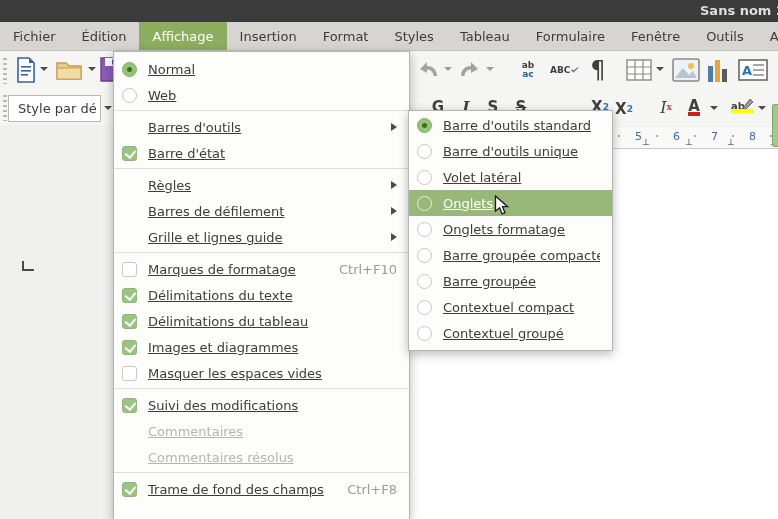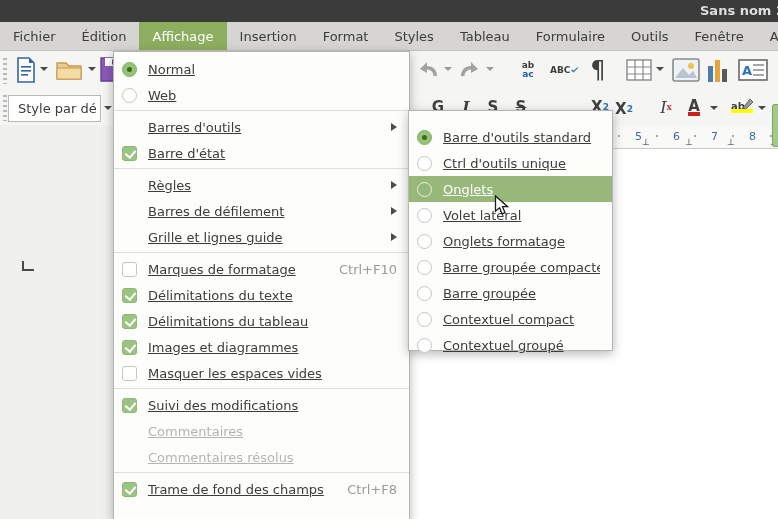--- a/index.html
+++ b/index.html
@@ -33,21 +33,21 @@
 
   
   .left-workspace{position:absolute;left:0;top:125px;width:113px;height:394px;background:#f0f0ef;}
   .corner-mark{position:absolute;left:22px;top:136px;width:10px;height:8px;border-left:2px solid #4a4a4a;border-bottom:2px solid #4a4a4a;}
   .docpage{position:absolute;left:410px;top:149px;width:368px;height:370px;background:#ffffff;}
   .side-accent{position:absolute;left:772px;top:104px;width:6px;height:43px;background:#a3c88a;border:1px solid #7da563;border-right:none;border-radius:3px 0 0 3px;box-sizing:border-box;}
 
   
   .panel{position:absolute;background:#fdfdfc;border:1px solid #b5b5b2;box-shadow:0 3px 10px rgba(0,0,0,0.28);box-sizing:border-box;z-index:10;}
   .view-menu{left:113px;top:51px;width:297px;height:470px;padding-top:4px;}
-  .ui-menu{left:408px;top:110px;width:205px;height:241px;padding-top:13px;z-index:11;}
+  .ui-menu{left:408px;top:110px;width:205px;height:241px;padding-top:1px;z-index:11;}
   .mi{display:flex;align-items:center;height:26px;padding:0 12px 0 8px;font-size:13px;color:#3c3c3c;cursor:default;}
   .mi .lbl{flex:1;white-space:nowrap;overflow:hidden;text-decoration:underline;}
   .mi .sc{margin-left:18px;color:#9a9a96;}
   .mi.hl{background:#98b87a;color:#ffffff;}
   .mi.dis{color:#b4b4b0;}
   .sep{height:1px;background:#dededb;margin:2px 0 3px 0;}
   .ico{width:15px;height:15px;margin-right:11px;flex:0 0 auto;box-sizing:border-box;}
   .ico.none{background:transparent;}
   .chk{border:1px solid #c6c6c3;border-radius:3px;background:#ffffff;position:relative;}
   .chk.on{background:#9dc383;border-color:#8cb873;}
@@ -73,22 +73,22 @@
 
   <div class="menubar">
     <div class="mb-item">Fichier</div>
     <div class="mb-item">Édition</div>
     <div class="mb-item active">Affichage</div>
     <div class="mb-item">Insertion</div>
     <div class="mb-item">Format</div>
     <div class="mb-item">Styles</div>
     <div class="mb-item">Tableau</div>
     <div class="mb-item">Formulaire</div>
+    <div class="mb-item">Fenêtre</div>
     <div class="mb-item">Outils</div>
-    <div class="mb-item">Fenêtre</div>
     <div class="mb-item">Aide</div>
   </div>
 
   <div class="toolbar">
     <div class="grip" style="left:3px;top:7px;"></div>
     <div class="grip" style="left:3px;top:44px;"></div>
 
     <div class="tbtn" style="left:14px;top:5px;width:24px;height:28px;">
       <svg width="22" height="26" viewBox="0 0 22 26">
           <path d="M3 1 h11 l5 5 v19 h-16 z" fill="#ffffff" stroke="#3465a4" stroke-width="1.6"></path>
@@ -326,29 +326,29 @@
     </div>
   </div>
 
   <div class="panel ui-menu">
     <div class="mi">
       <span class="ico rad on"></span>
       <span class="lbl">Barre d'outils standard</span>
     </div>
     <div class="mi">
       <span class="ico rad"></span>
-      <span class="lbl">Ctrl d'outils unique</span>
+      <span class="lbl">Barre d'outils unique</span>
+    </div>
+    <div class="mi">
+      <span class="ico rad"></span>
+      <span class="lbl">Volet latéral</span>
     </div>
     <div class="mi hl">
       <span class="ico rad"></span>
       <span class="lbl">Onglets</span>
-    </div>
-    <div class="mi">
-      <span class="ico rad"></span>
-      <span class="lbl">Volet latéral</span>
     </div>
     <div class="mi">
       <span class="ico rad"></span>
       <span class="lbl">Onglets formatage</span>
     </div>
     <div class="mi">
       <span class="ico rad"></span>
       <span class="lbl">Barre groupée compacte</span>
     </div>
     <div class="mi">

